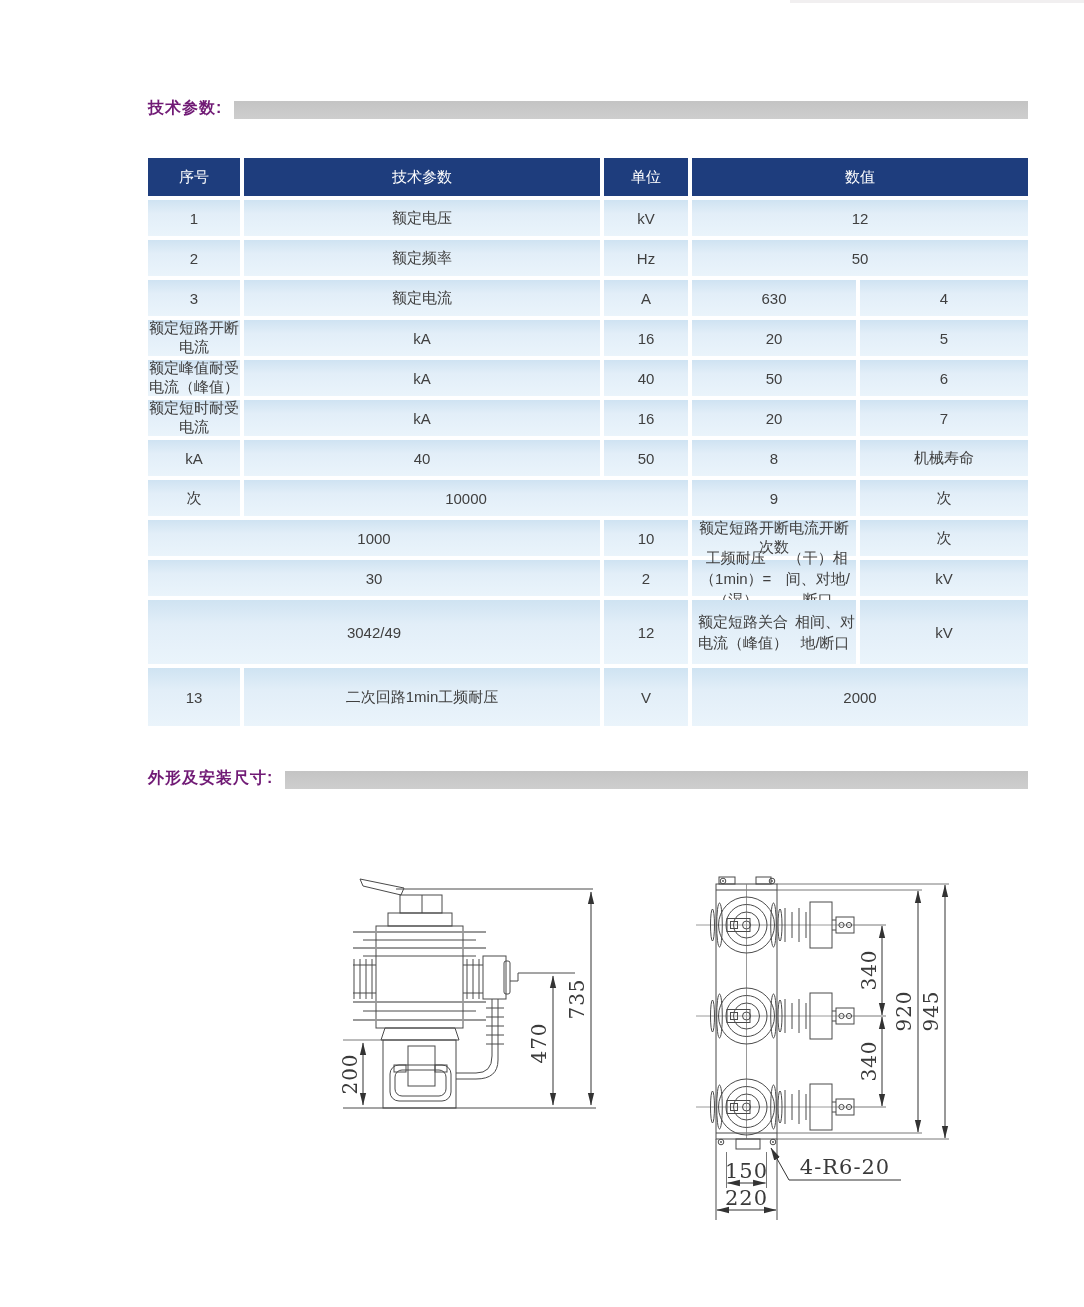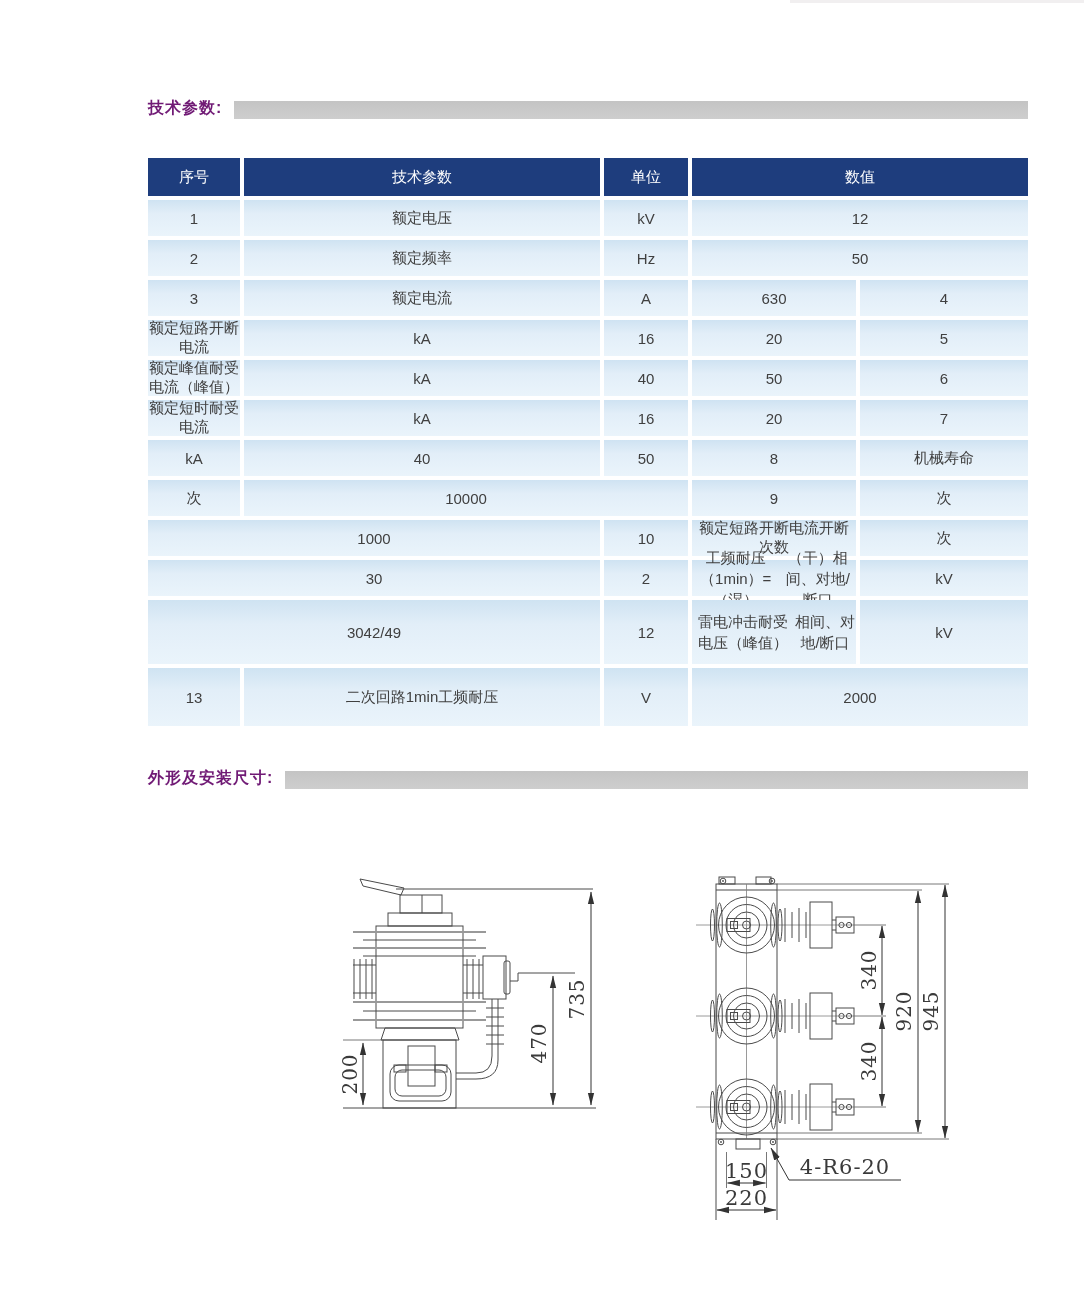--- a/index.html
+++ b/index.html
@@ -121,21 +121,21 @@
     <span>（干）相间、对地/断口</span>
   </div>
   <div class="c">kV</div>
   <div class="c span2 two">
     <span>30</span>
     <span>42/49</span>
   </div>
 
   <div class="c">12</div>
   <div class="c two">
-    <span>雷电冲击耐受电压（峰值）</span>
+    <span>额定短路关合电流（峰值）</span>
     <span>相间、对地/断口</span>
   </div>
   <div class="c">kV</div>
 
   <div class="c">13</div>
   <div class="c">二次回路1min工频耐压</div>
   <div class="c">V</div>
   <div class="c span2">2000</div>
 </div>
 

